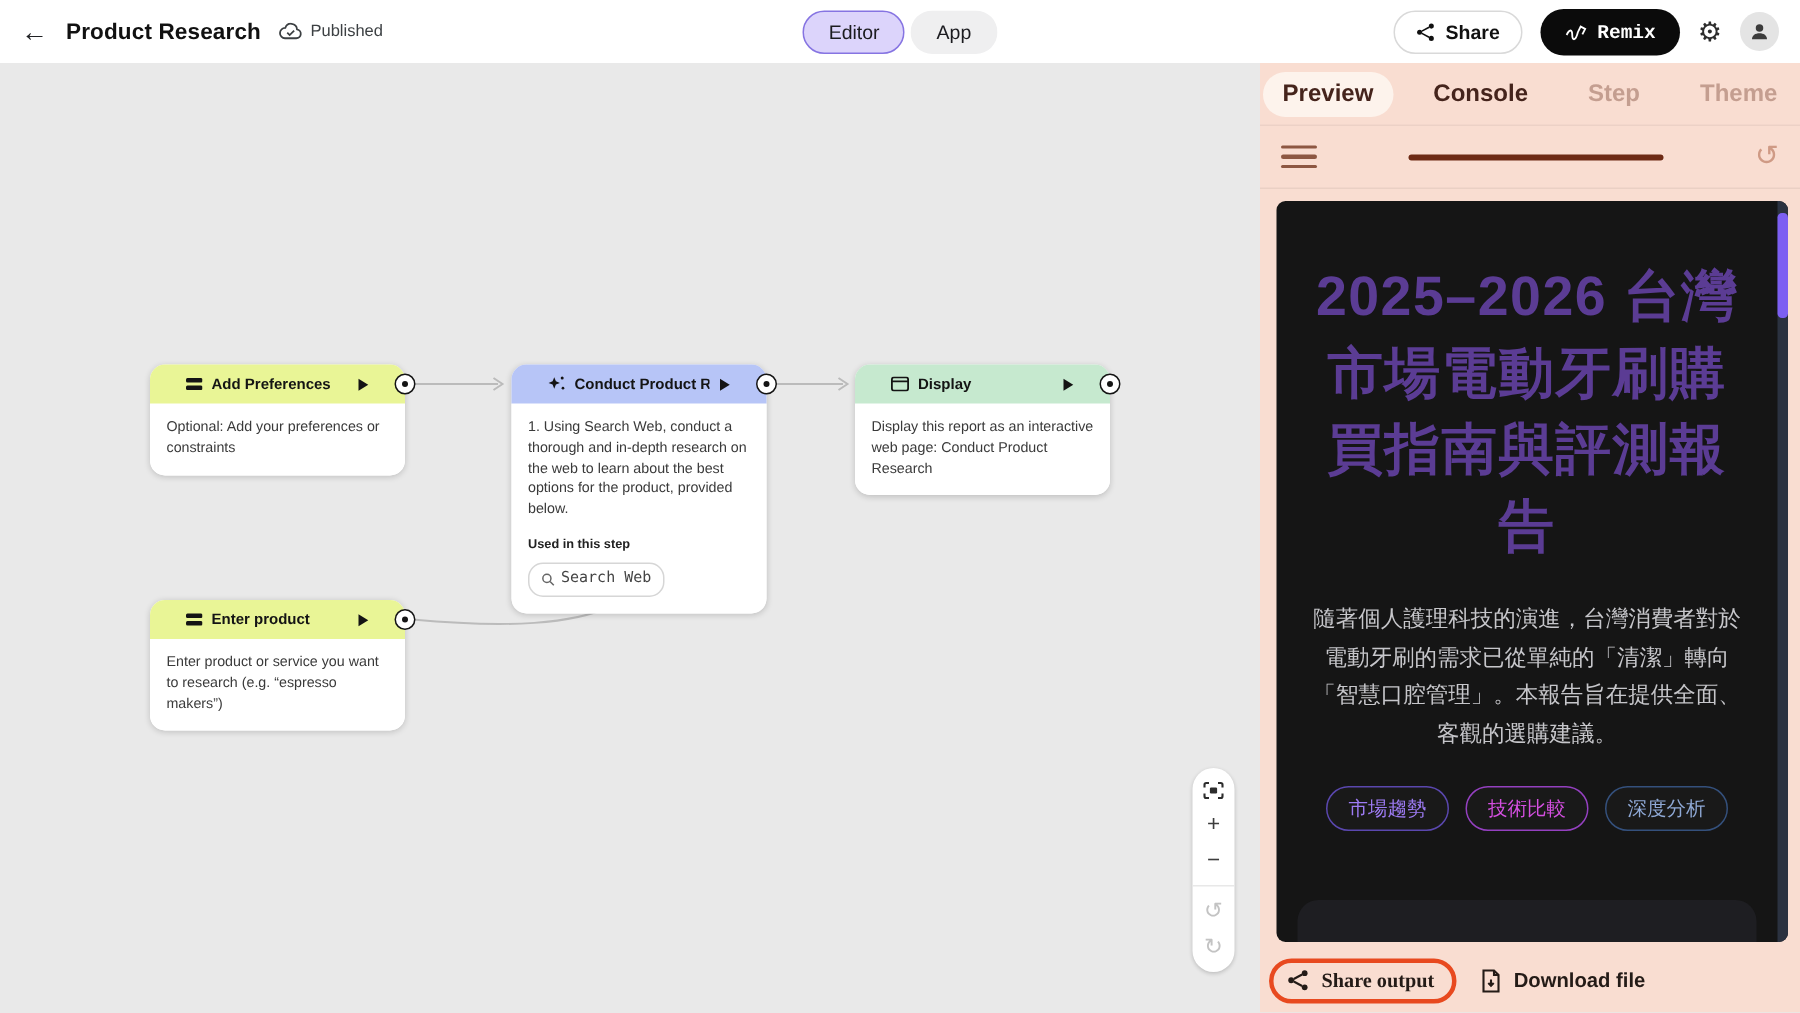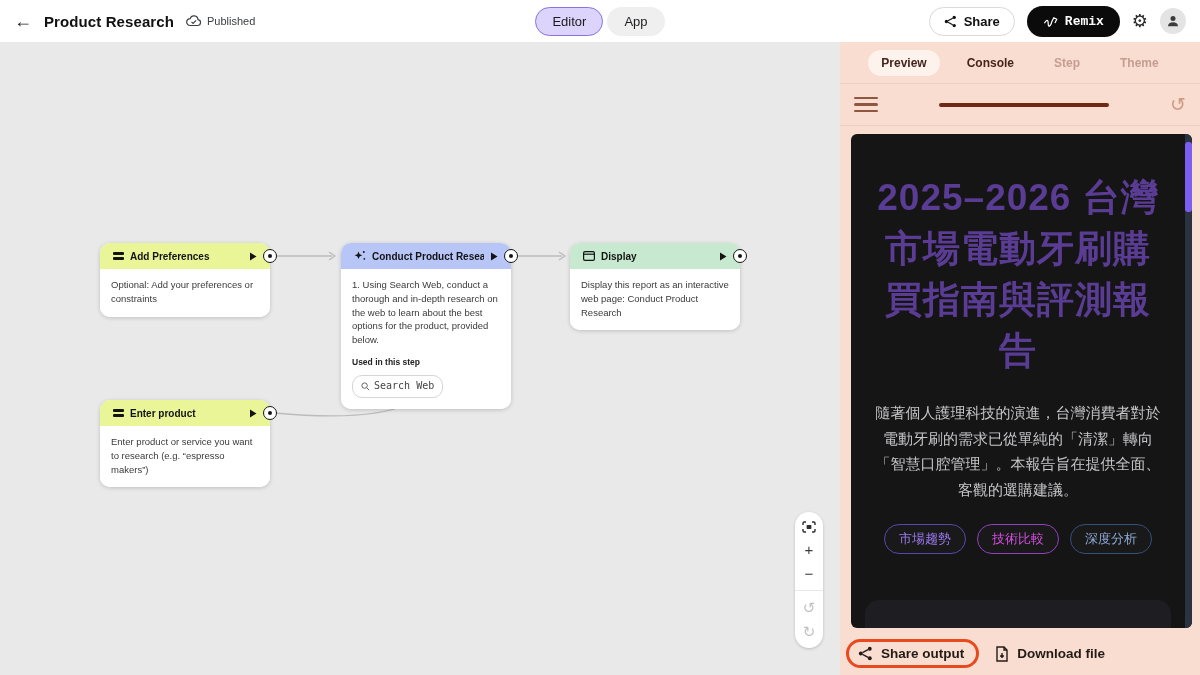--- a/index.html
+++ b/index.html
@@ -24,41 +24,41 @@
   .gear-btn { border:none; background:none; font-size:18px; color:#2d2d2d; cursor:pointer; line-height:1; }
   .avatar { width:26px; height:26px; border-radius:50%; background:#e4e4e4; display:flex; align-items:center; justify-content:center; cursor:pointer; border:none; }
 
   
   .main { flex:1; display:flex; min-height:0; }
 
   
   .canvas { position:relative; flex:1; background:#e9e9e9; overflow:hidden; }
   .wires { position:absolute; inset:0; pointer-events:none; }
   .node { position:absolute; width:170px; border-radius:10px; background:#fff; box-shadow:0 1px 4px rgba(0,0,0,.18); }
-  .node-header { height:26px; display:flex; align-items:center; gap:6px; padding:0 13px; border-radius:10px 10px 0 0; position:relative; cursor:pointer; }
+  .node-header { height:26px; display:flex; align-items:center; gap:6px; padding:0 24px; border-radius:10px 10px 0 0; position:relative; cursor:pointer; }
   .hdr-yellow { background:#e9f596; }
   .hdr-purple { background:#b7c5f7; }
   .hdr-green  { background:#c6e9cf; }
   .node-title { flex:1; font-size:10px; font-weight:bold; color:#141414; white-space:nowrap; overflow:hidden; }
   .play-btn { border:none; background:none; padding:0; cursor:pointer; display:flex; }
   .port { position:absolute; right:-7px; top:6px; width:14px; height:14px; background:#fff; border:1.6px solid #141414; border-radius:50%; cursor:pointer; }
   .port::after { content:""; position:absolute; left:50%; top:50%; width:4px; height:4px; margin:-2px 0 0 -2px; background:#141414; border-radius:50%; }
   .node-body { padding:9px 11px 11px; font-size:9.5px; line-height:1.45; color:#3a3a3a; border-radius:0 0 10px 10px; background:#fff; }
   .used-label { margin-top:9px; font-size:8.5px; font-weight:bold; color:#222; }
   .tool-chip { display:inline-flex; align-items:center; gap:4px; margin-top:7px; border:1px solid #d6d6d6; border-radius:10px; padding:3px 8px; font-size:10px; color:#444; font-family:"DejaVu Sans Mono", monospace; background:#fff; cursor:pointer; }
 
   .canvas-controls { position:absolute; left:795px; top:470px; width:28px; background:#fff; border-radius:14px; box-shadow:0 1px 3px rgba(0,0,0,.2); display:flex; flex-direction:column; align-items:center; padding:9px 0; gap:9px; }
   .cc-btn { border:none; background:none; cursor:pointer; font-size:15px; color:#3c3c3c; line-height:1; padding:0; display:flex; align-items:center; justify-content:center; }
   .cc-divider { width:100%; height:1px; background:#e8e8e8; }
   .cc-muted { color:#c3c3c3; }
 
   
   .panel { width:360px; flex:0 0 360px; background:#f9ddd1; display:flex; flex-direction:column; }
   .panel-tabs { height:42px; display:flex; align-items:center; justify-content:center; gap:14px; border-bottom:1px solid rgba(0,0,0,.05); }
-  .ptab { border:none; background:none; font-size:12px; font-weight:bold; color:#45241c; padding:6px 13px; border-radius:16px; cursor:pointer; font-family:inherit; }
+  .ptab { border:none; background:none; font-size:16px; font-weight:bold; color:#45241c; padding:6px 13px; border-radius:16px; cursor:pointer; font-family:inherit; }
   .ptab.active { background:#fdf3ec; }
   .ptab.muted { color:#c49e90; }
   .panel-toolbar { height:42px; display:flex; align-items:center; padding:0 14px; border-bottom:1px solid rgba(0,0,0,.06); }
   .hamburger { width:24px; display:flex; flex-direction:column; gap:4px; background:none; border:none; cursor:pointer; padding:0; }
   .hamburger span { display:block; height:2.4px; background:#8d5742; border-radius:2px; }
   .progress-wrap { flex:1; display:flex; justify-content:center; }
   .progress-line { width:170px; height:4px; border-radius:3px; background:#6e2a15; }
   .refresh-btn { border:none; background:none; font-size:19px; color:#cf9a85; cursor:pointer; line-height:1; }
 
   .preview { position:relative; margin:8px 8px 4px 11px; height:494px; background:#151515; border-radius:6px; overflow:hidden; }
@@ -68,21 +68,21 @@
   .badges { margin-top:22px; display:flex; justify-content:center; gap:11px; }
   .badge { font-size:13px; padding:5px 14px; border-radius:16px; border:1px solid; background:rgba(255,255,255,.02); }
   .badge-trend { color:#9d7bf4; border-color:#5a47ae; }
   .badge-tech  { color:#d44fe0; border-color:#9440c0; }
   .badge-deep  { color:#8fa9d6; border-color:#34507c; }
   .report-card { margin:46px 14px 0; background:#1e1e22; border-radius:14px; padding:28px 22px; text-align:left; }
   .pv-scrollbar { position:absolute; top:0; right:0; bottom:0; width:7px; background:#2b3240; }
   .pv-thumb { position:absolute; top:8px; right:0; width:7px; height:70px; background:#7c5ff2; border-radius:3px; cursor:pointer; }
 
   .panel-footer { height:43px; display:flex; align-items:center; padding:0 10px 0 6px; gap:16px; }
-  .highlight-box { border:3px solid #e8491f; border-radius:16px; padding:4px 12px 4px 9px; }
+  .highlight-box { border:3px solid #e8491f; border-radius:16px; padding:4px 12px 4px 9px;font-family:Liberation Serif, serif; }
   .foot-btn { display:flex; align-items:center; gap:8px; border:none; background:none; font-size:13.5px; font-weight:600; color:#241b17; cursor:pointer; font-family:inherit; }
 
   .icon-svg { display:block; }
 </style>
 </head>
 <body>
 
 <div class="app">
 
   <header class="topbar">

